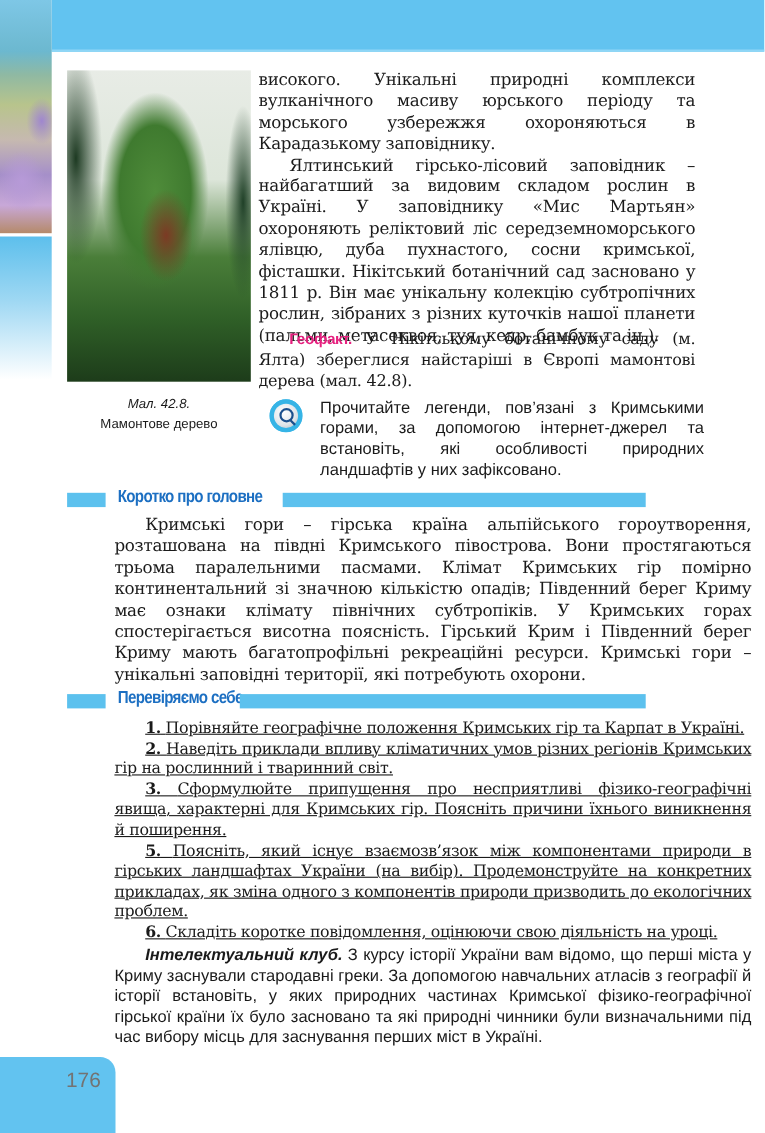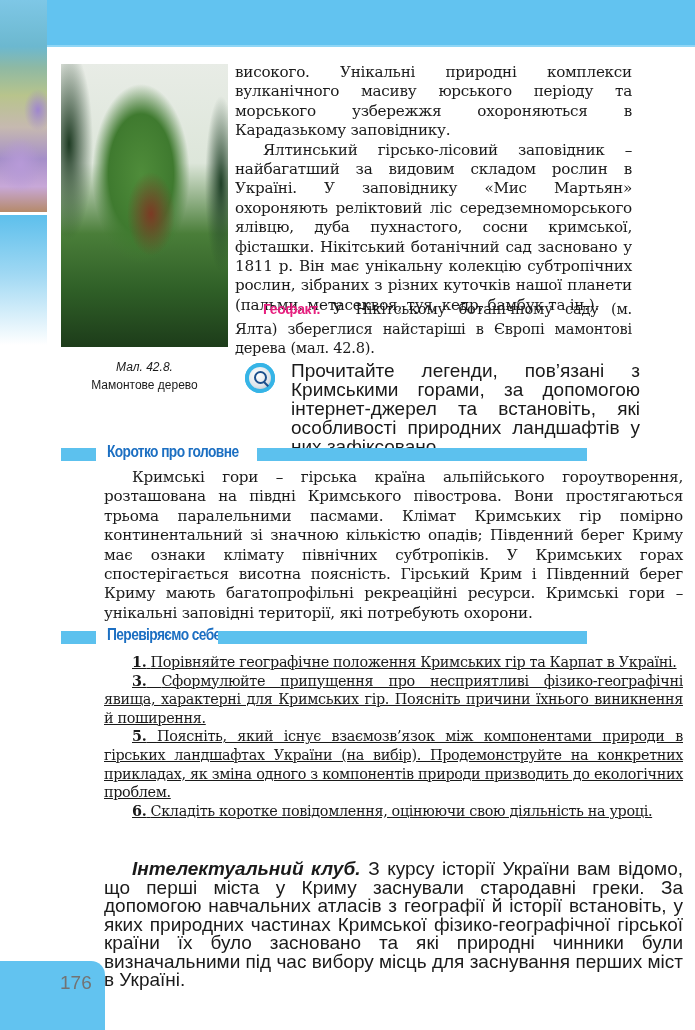--- a/index.html
+++ b/index.html
@@ -68,21 +68,21 @@
   }
   .task-icon .lens {
     position: absolute; left: 9px; top: 8px; width: 9px; height: 9px; border-radius: 50%;
     border: 2px solid #1b4f8c;
   }
   .task-icon .handle {
     position: absolute; left: 19px; top: 18px; width: 6px; height: 2px; background: #1b4f8c;
     transform: rotate(45deg); transform-origin: left center;
   }
   .sans-block {
-    position: absolute; font-family: "Liberation Sans", sans-serif; font-size: 19px;
+    position: absolute; font-family: "Liberation Sans", sans-serif; font-size: 15px;
     line-height: 19px; text-align: justify;
   }
   .section-heading { position: absolute; left: 61px; width: 526px; height: 18px; text-align: center; }
   .section-heading .bar-short { position: absolute; left: 0; top: 3px; width: 35px; height: 13px; background: #5cc1ee; }
   .section-heading .title {
     position: absolute; left: 46px; top: -2px; font-family: "Liberation Sans", sans-serif;
     font-weight: bold; font-size: 16px; color: #1c6fc2; letter-spacing: -0.7px;
     transform: scaleX(0.86); transform-origin: left center; white-space: nowrap;
   }
   .section-heading .bar-long { position: absolute; top: 3px; right: 0; height: 13px; background: #5cc1ee; }
@@ -131,20 +131,21 @@
   <p class="ind">Кримські гори – гірська країна альпійського гороутворення, розташована на півдні Кримського півострова. Вони простягаються трьома паралельними пасмами. Клімат Кримських гір помірно континентальний зі значною кількістю опадів; Південний берег Криму має ознаки клімату північних субтропіків. У Кримських горах спостерігається висотна поясність. Гірський Крим і Південний берег Криму мають багатопрофільні рекреаційні ресурси. Кримські гори – унікальні заповідні території, які потребують охорони.</p>
 </div>
 
 <div class="section-heading" style="top:628px;">
   <div class="bar-short"></div>
   <div class="title">Перевіряємо себе</div>
   <div class="bar-long" style="left:157px;"></div>
 </div>
 <div class="serif-block col-full" style="top:653px; font-size:14.4px; line-height:18.6px; letter-spacing:-0.35px;text-decoration:underline;">
   <p class="ind"><span class="q-num">1.</span> <span>Порівняйте географічне положення Кримських гір та Карпат в Україні.</span></p>
+  <p class="ind"><span class="q-num">2.</span> <span>Наведіть приклади впливу кліматичних умов різних регіонів Кримських гір на рослинний і тваринний світ.</span></p>
   <p class="ind"><span class="q-num">3.</span> <span>Сформулюйте припущення про несприятливі фізико-географічні явища, характерні для Кримських гір. Поясніть причини їхнього виникнення й поширення.</span></p>
   <p class="ind"><span class="q-num">5.</span> <span>Поясніть, який існує взаємозв’язок між компонентами природи в гірських ландшафтах України (на вибір). Продемонструйте на конкретних прикладах, як зміна одного з компонентів природи призводить до екологічних проблем.</span></p>
   <p class="ind"><span class="q-num">6.</span> <span>Складіть коротке повідомлення, оцінюючи свою діяльність на уроці.</span></p>
 </div>
 
 <div class="sans-block col-full" style="top:860px; line-height:18.5px;">
   <p class="ind">
     <span class="club-label">Інтелектуальний клуб.</span>
     <span>З курсу історії України вам відомо, що перші міста у Криму заснували стародавні греки. За допомогою навчальних атласів з географії й історії встановіть, у яких природних частинах Кримської фізико-географічної гірської країни їх було засновано та які природні чинники були визначальними під час вибору місць для заснування перших міст в Україні.</span>
   </p>

